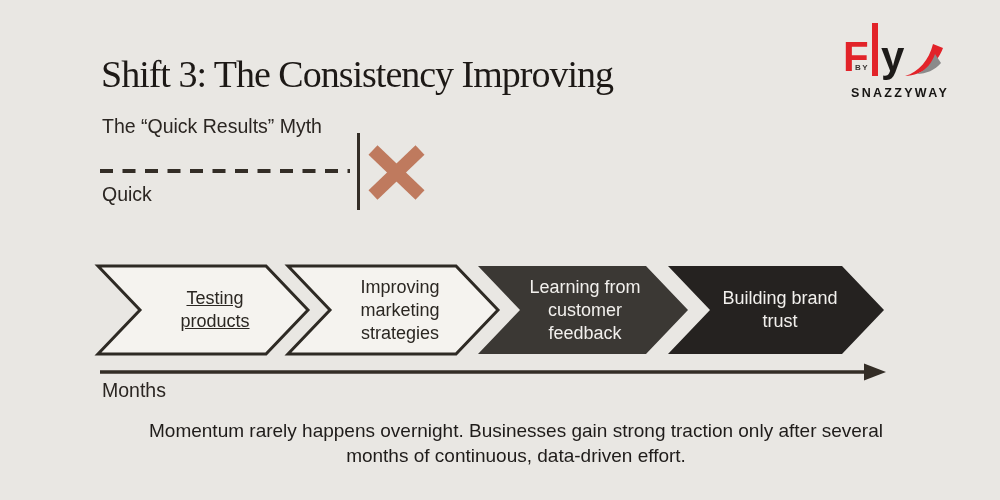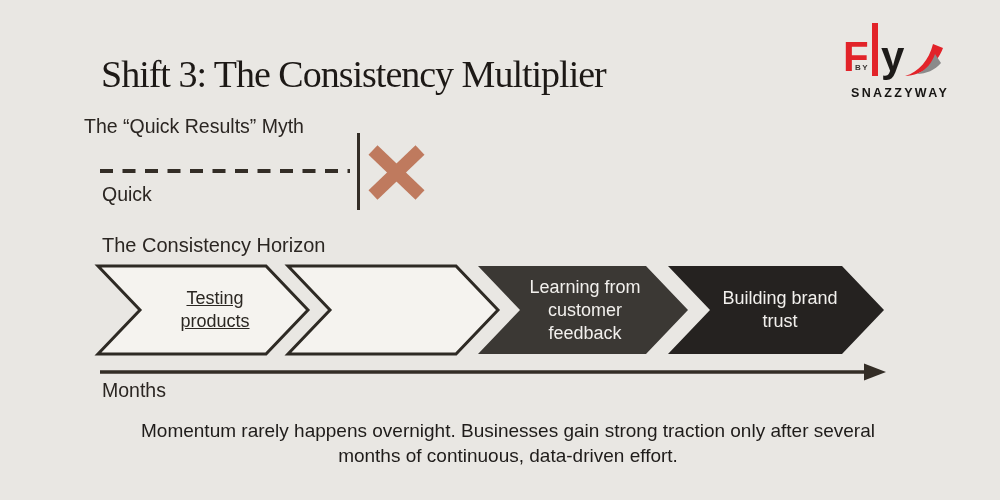--- a/index.html
+++ b/index.html
@@ -10,73 +10,72 @@
     color:#262220;
   }
   .abs{position:absolute;}
   .page-title{
     left:101px;top:52px;
     font-family:"Liberation Serif","DejaVu Serif",serif;
     font-size:38px;font-weight:400;letter-spacing:-1px;color:#1d1916;
     white-space:nowrap;
   }
   .section-label{font-size:19.5px;color:#2b2622;white-space:nowrap;}
-  .myth-label{left:84px;top:115px;}
+  .myth-label{left:102px;top:115px;}
   .days-label{left:102px;top:183px;}
   .horizon-label{left:102px;top:234px;font-size:20px;}
   .months-label{left:102px;top:379px;}
   .diagram-svg{left:0;top:0;width:1000px;height:500px;}
   .stage-label{
     top:266px;height:88px;display:flex;align-items:center;justify-content:center;
     text-align:center;font-size:18px;line-height:23px;
   }
   .stage-label .inner{display:inline-block;}
   .sl-1{left:135px;width:160px;color:#2b2722;}
   .sl-1 .inner{max-width:100px;text-decoration:underline;}
   .sl-2{left:320px;width:160px;color:#2b2722;}
   .sl-2 .inner{max-width:104px;}
   .sl-3{left:505px;width:160px;color:#f2f0ed;}
   .sl-3 .inner{max-width:124px;}
   .sl-4{left:695px;width:170px;color:#f2f0ed;text-align:center;}
   .sl-4 .inner{max-width:130px;}
   .footer-note{
-    left:108px;top:419px;width:800px;text-align:center;
+    left:116px;top:419px;width:800px;text-align:center;
     font-size:19px;line-height:24.5px;color:#1f1c1a;
   }
   
   .logo{left:843px;top:22px;width:130px;height:82px;}
   .logo-f{left:0;top:14px;font-size:42px;font-weight:700;color:#e22329;line-height:1;}
   .logo-lbar{left:29px;top:1px;width:6px;height:53px;background:#e22329;}
   .logo-y{left:38px;top:14px;font-size:42px;font-weight:700;color:#1d1b19;line-height:1;}
   .logo-by{left:12px;top:41px;font-size:8px;font-weight:700;letter-spacing:1.5px;color:#3a3634;}
   .logo-swoosh{left:60px;top:20px;}
   .logo-brand{left:8px;top:64px;font-size:12.5px;font-weight:700;letter-spacing:2.3px;color:#171513;white-space:nowrap;}
 </style>
 </head>
 <body>
 
 <div class="stage">
 
-  <div class="abs page-title">Shift 3: The Consistency Multiplier</div>
+  <div class="abs page-title">Shift 3: The Consistency Improving</div>
 
   <div class="abs logo">
     <span class="abs logo-f">F</span>
     <span class="abs logo-lbar"></span>
     <span class="abs logo-y">y</span>
     <span class="abs logo-by">BY</span>
     <svg class="abs logo-swoosh" width="42" height="38" viewBox="0 0 42 38">
       <path d="M2 34 C16 30 26 18 30 2 L40 6 C34 22 20 33 2 34 Z" fill="#e22329"></path>
       <path d="M14 32 C23 28 29 21 32 12 L38 21 C32 28 23 32 14 32 Z" fill="#8a8a8a"></path>
     </svg>
     <span class="abs logo-brand">SNAZZYWAY</span>
   </div>
 
   <div class="abs section-label myth-label">The “Quick Results” Myth</div>
   <div class="abs section-label days-label">Quick</div>
-  <div class="abs section-label horizon-label">The Consistency Horizon</div>
   <div class="abs section-label months-label">Months</div>
 
   <svg class="abs diagram-svg" width="1000" height="500" viewBox="0 0 1000 500">
 
     <line x1="100" y1="171" x2="350" y2="171" stroke="#332d26" stroke-width="4" stroke-dasharray="13 9.5"></line>
     <line x1="358.5" y1="133" x2="358.5" y2="210" stroke="#332d26" stroke-width="3"></line>
     <g stroke="#bf7a5e" stroke-width="13" stroke-linecap="butt">
       <line x1="373" y1="150" x2="420" y2="195"></line>
       <line x1="420" y1="150" x2="373" y2="195"></line>
     </g>
@@ -86,20 +85,23 @@
     <polygon points="478,266 646,266 688,310 646,354 478,354 520,310" fill="#3b3834"></polygon>
     <polygon points="668,266 842,266 884,310 842,354 668,354 710,310" fill="#252220"></polygon>
 
     <line x1="100" y1="372" x2="866" y2="372" stroke="#332d26" stroke-width="3.5"></line>
     <polygon points="864,363.5 886,372 864,380.5" fill="#332d26"></polygon>
   </svg>
 
   <div class="abs stage-label sl-1">
     <span class="inner">Testing products</span>
   </div>
+  <div class="abs stage-label sl-2">
+    <span class="inner">Improving marketing strategies</span>
+  </div>
   <div class="abs stage-label sl-3">
     <span class="inner">Learning from customer feedback</span>
   </div>
   <div class="abs stage-label sl-4">
     <span class="inner">Building brand trust</span>
   </div>
 
   <div class="abs footer-note">Momentum rarely happens overnight. Businesses gain strong traction only after several months of continuous, data-driven effort.</div>
 
 </div>

